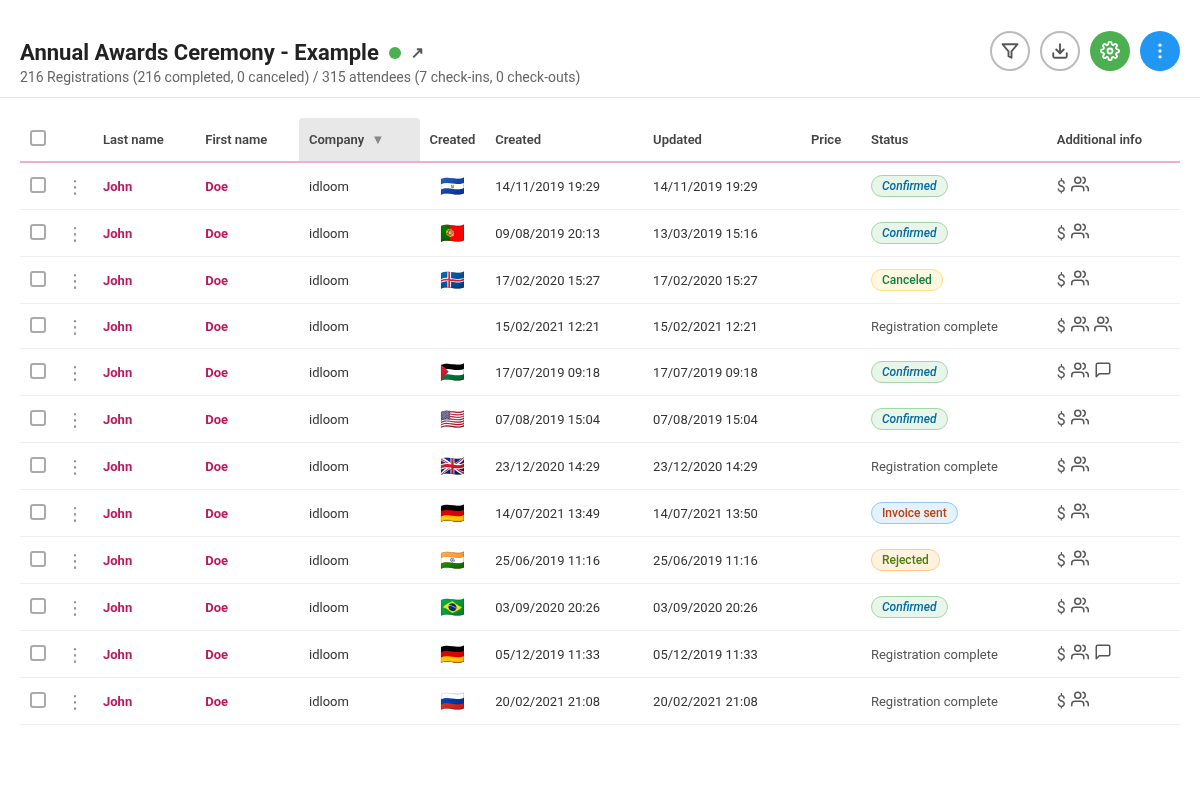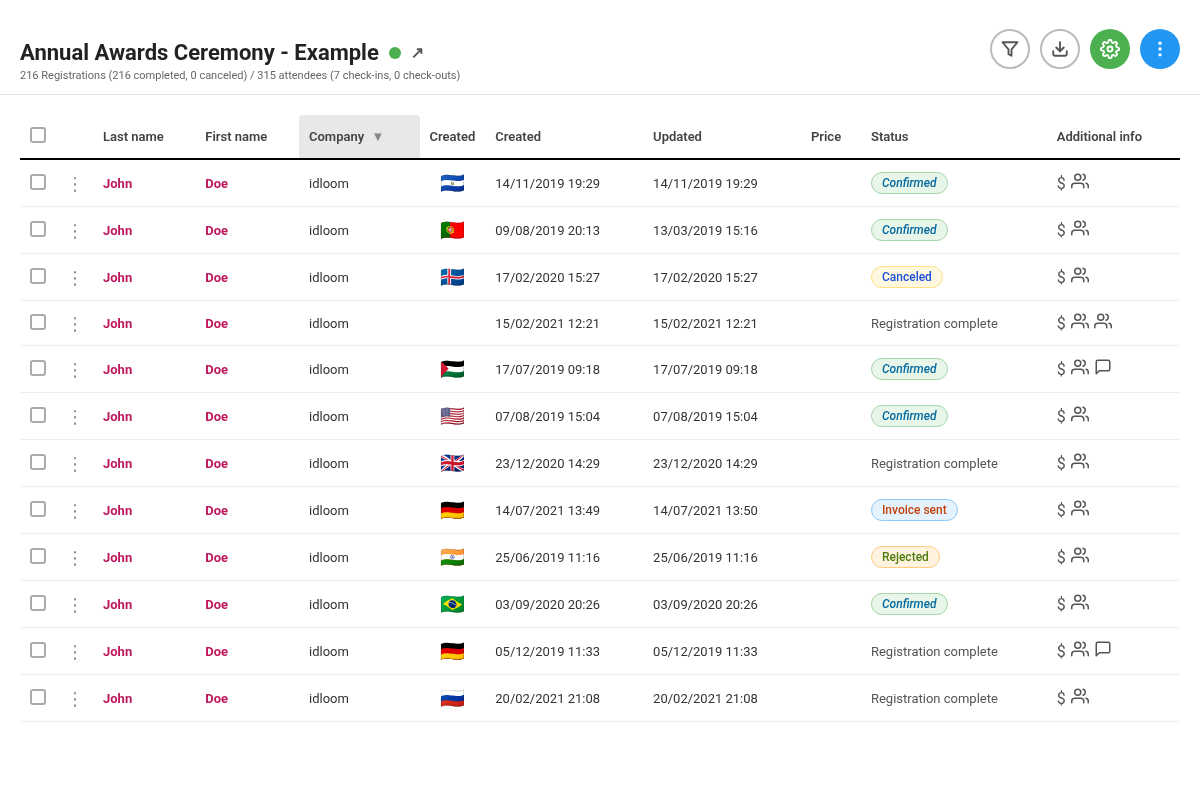--- a/index.html
+++ b/index.html
@@ -4,48 +4,48 @@
   <style>
     * { box-sizing: border-box; margin: 0; padding: 0; }
     body { font-family: -apple-system, BlinkMacSystemFont, 'Segoe UI', Roboto, sans-serif; background: #fff; color: #333; font-size: 14px; }
 
     
     .header { padding: 16px 20px 12px; border-bottom: 1px solid #e5e5e5; display: flex; align-items: center; justify-content: space-between; }
     .header-left {}
     .header-title { font-size: 22px; font-weight: 700; color: #222; display: flex; align-items: center; gap: 10px; margin-top: 24px; }
     .status-dot { width: 12px; height: 12px; border-radius: 50%; background: #4caf50; display: inline-block; }
     .external-link-icon { color: #555; cursor: pointer; font-size: 16px; }
-    .header-subtitle { font-size: 11px; color: #666; margin-top: 4px; }
+    .header-subtitle { font-size: 14px; color: #666; margin-top: 4px; }
     .header-actions { display: flex; align-items: center; gap: 10px; }
     .icon-btn { width: 40px; height: 40px; border-radius: 50%; border: none; cursor: pointer; display: flex; align-items: center; justify-content: center; font-size: 18px; }
     .icon-btn-outline { background: transparent; border: 2px solid #bbb; color: #555; }
     .icon-btn-green { background: #4caf50; color: #fff; border: none; }
     .icon-btn-blue { background: #2196f3; color: #fff; border: none; }
 
     
     .table-container { padding: 20px; }
     table { width: 100%; border-collapse: collapse; }
-    thead th { padding: 12px 10px; text-align: left; font-weight: 600; color: #444; border-bottom: 2px solid #000000; font-size: 13px; background: #fff; }
+    thead th { padding: 12px 10px; text-align: left; font-weight: 600; color: #444; border-bottom: 2px solid #f9a8d4; font-size: 13px; background: #fff; }
     thead th.sorted { background: #e8e8e8; border-radius: 4px 4px 0 0; }
     thead th .sort-arrow { margin-left: 4px; color: #888; }
     tbody tr { border-bottom: 1px solid #eee; }
     tbody td { padding: 11px 10px; vertical-align: middle; font-size: 13px; color: #333; }
     .cb-col { width: 36px; }
     .menu-col { width: 30px; }
     .check-box { width: 16px; height: 16px; border: 2px solid #aaa; border-radius: 3px; display: inline-block; cursor: pointer; }
     .menu-dots { color: #888; font-size: 18px; cursor: pointer; letter-spacing: -1px; }
 
     .link-blue { color: #be185d; text-decoration: none; cursor: pointer; font-weight: bold; }
 
     .flag { font-size: 20px; }
 
     
     .badge { display: inline-block; padding: 3px 10px; border-radius: 12px; font-size: 12px; font-weight: 500; }
     .badge-confirmed { background: #e8f5e9; color: #0369a1; border: 1px solid #a5d6a7; font-style: italic; }
-    .badge-canceled { background: #fff8e1; color: #1d4ed8; border: 1px solid #ffe082; }
+    .badge-canceled { background: #fff8e1; color: #15803d; border: 1px solid #ffe082; }
     .badge-rejected { background: #fff3e0; color: #4d7c0f; border: 1px solid #ffcc80; }
     .badge-invoice { background: #e3f2fd; color: #c2410c; border: 1px solid #90caf9; }
     .reg-complete { color: #555; font-size: 13px; }
 
     
     .ai-icons { display: flex; align-items: center; gap: 5px; color: #666; font-size: 16px; }
     .ai-icons span { cursor: pointer; }
     .dollar { color: #555; }
     .people-icon { color: #555; }
     .chat-icon { color: #555; }

